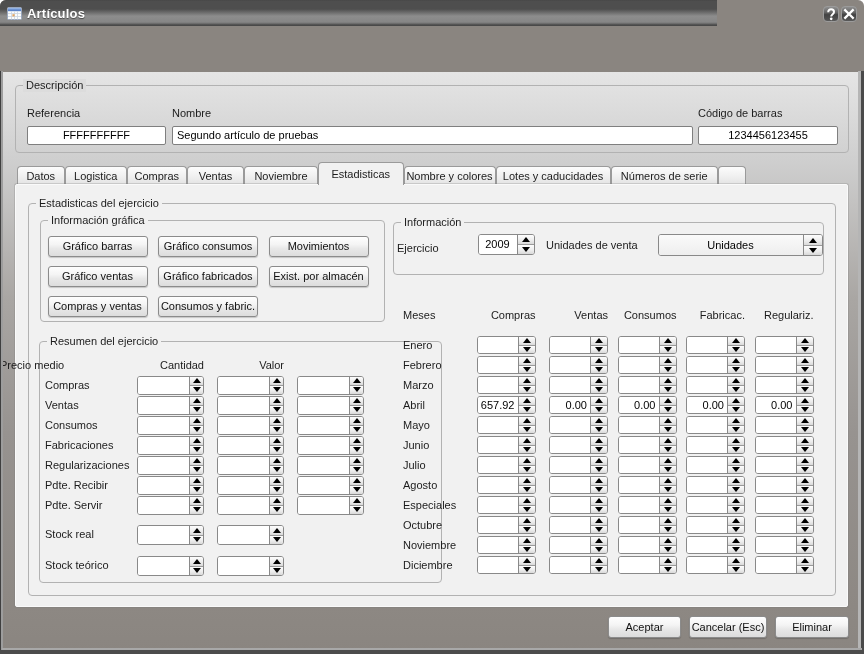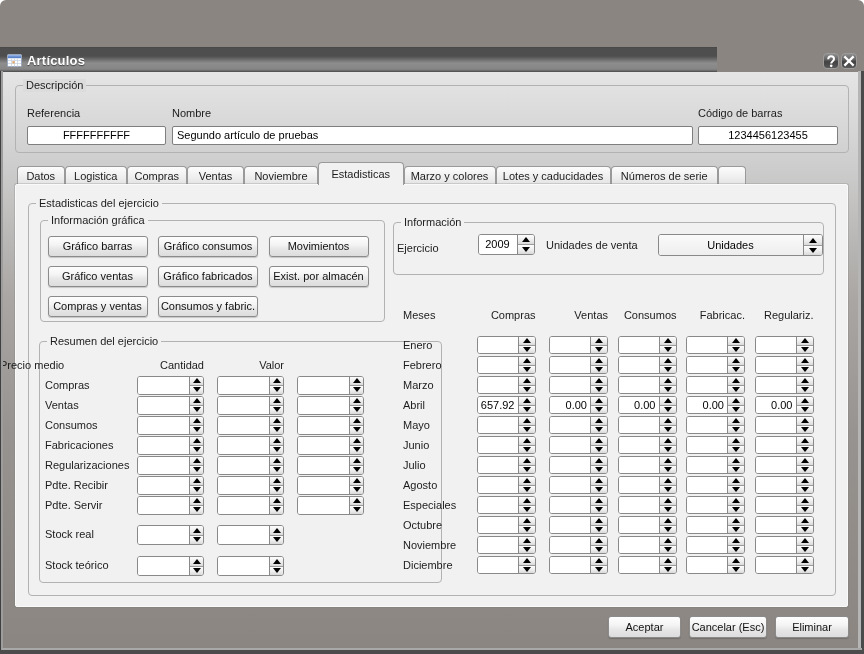--- a/index.html
+++ b/index.html
@@ -1,19 +1,19 @@
 <!DOCTYPE html>
 <html><head><meta charset="utf-8"><style>
 * { margin:0; padding:0; box-sizing:border-box; }
 html,body { -webkit-font-smoothing:antialiased; width:864px; height:654px; background:#fff; font-family:"Liberation Sans", sans-serif; }
 .win { position:absolute; left:0; top:0; width:864px; height:654px; border-radius:6px 6px 0 0; overflow:hidden; background:#8a8580; }
 .abs { position:absolute; }
 
 .titlebar { position:absolute; left:0; top:0; width:717px; height:26px;
-  background:linear-gradient(180deg,#454545 0%,#4e4e4e 4%,#4e4e4e 35%,#8d8d8d 62%,#8c8c8c 65%,#868686 85%,#6f6f6f 90%,#555555 94%,#434343 100%);margin-top:47px; }
+  background:linear-gradient(180deg,#454545 0%,#4e4e4e 4%,#4e4e4e 35%,#8d8d8d 62%,#8c8c8c 65%,#868686 85%,#6f6f6f 90%,#555555 94%,#434343 100%); }
 .title-text { position:absolute; left:27px; top:6px; color:#fff; font-size:13px; font-weight:bold; letter-spacing:.2px; text-shadow:0 1px 1px rgba(0,0,0,.5); }
 .tbtn { position:absolute; top:6px; width:16px; height:16px; border:1px solid #9b9b9b; border-radius:4px;
   background:linear-gradient(180deg,#8e8e8e 0%,#636363 40%,#424242 55%,#4f4f4f 85%,#5a5a5a 100%); }
 
 .band { position:absolute; left:0; top:26px; width:864px; height:45px;
   background:linear-gradient(180deg,#484848 0%,#696969 16%,#8c8c8c 31%,#999999 44%,#878787 58%,#737373 71%,#5e5e5e 82%,#4f4f4f 90%,#3f3f3f 95%,#1a1a1a 98%,#1a1a1a 100%);
   border-bottom:1px solid #111; }
 .band:after { content:""; position:absolute; left:0; bottom:-2px; width:100%; height:1px; background:#f2f2f2; }
 
 .client { position:absolute; left:0; top:72px; width:864px; height:582px;
@@ -75,21 +75,21 @@
 <div class="lab" style="left:698px;top:35px">Código de barras</div>
 <div class="inp" style="left:27px;top:54px;width:139px;height:19px;text-align:center">FFFFFFFFFF</div>
 <div class="inp" style="left:172px;top:54px;width:521px;height:19px;padding-left:4px">Segundo artículo de pruebas</div>
 <div class="inp" style="left:698px;top:54px;width:140px;height:19px;text-align:center">1234456123455</div>
 <div class="tab" style="left:16.5px;top:94px;width:48.5px;height:19px;line-height:18px">Datos</div>
 <div class="tab" style="left:65px;top:94px;width:61.5px;height:19px;line-height:18px">Logistica</div>
 <div class="tab" style="left:126.5px;top:94px;width:60.5px;height:19px;line-height:18px">Compras</div>
 <div class="tab" style="left:187px;top:94px;width:57px;height:19px;line-height:18px">Ventas</div>
 <div class="tab" style="left:244px;top:94px;width:74px;height:19px;line-height:18px">Noviembre</div>
 <div class="tab sel" style="left:318px;top:90px;width:85.5px;height:23px;line-height:22px">Estadisticas</div>
-<div class="tab" style="left:403.5px;top:94px;width:92px;height:19px;line-height:18px">Marzo y colores</div>
+<div class="tab" style="left:403.5px;top:94px;width:92px;height:19px;line-height:18px">Nombre y colores</div>
 <div class="tab" style="left:495.5px;top:94px;width:115px;height:19px;line-height:18px">Lotes y caducidades</div>
 <div class="tab" style="left:610.5px;top:94px;width:107.5px;height:19px;line-height:18px">Números de serie</div>
 <div class="tab" style="left:718px;top:94px;width:28px;height:19px;line-height:18px"></div>
 <div class="panel" style="top:112px"></div>
 <div class="grp" style="left:28px;top:131px;width:808px;height:393px">
         <div class="lbl" style="background:#f1f1f1">Estadisticas del ejercicio</div>
       </div>
 <div class="grp" style="left:40px;top:148px;width:345px;height:102px">
         <div class="lbl" style="background:#f1f1f1">Información gráfica</div>
       </div>

